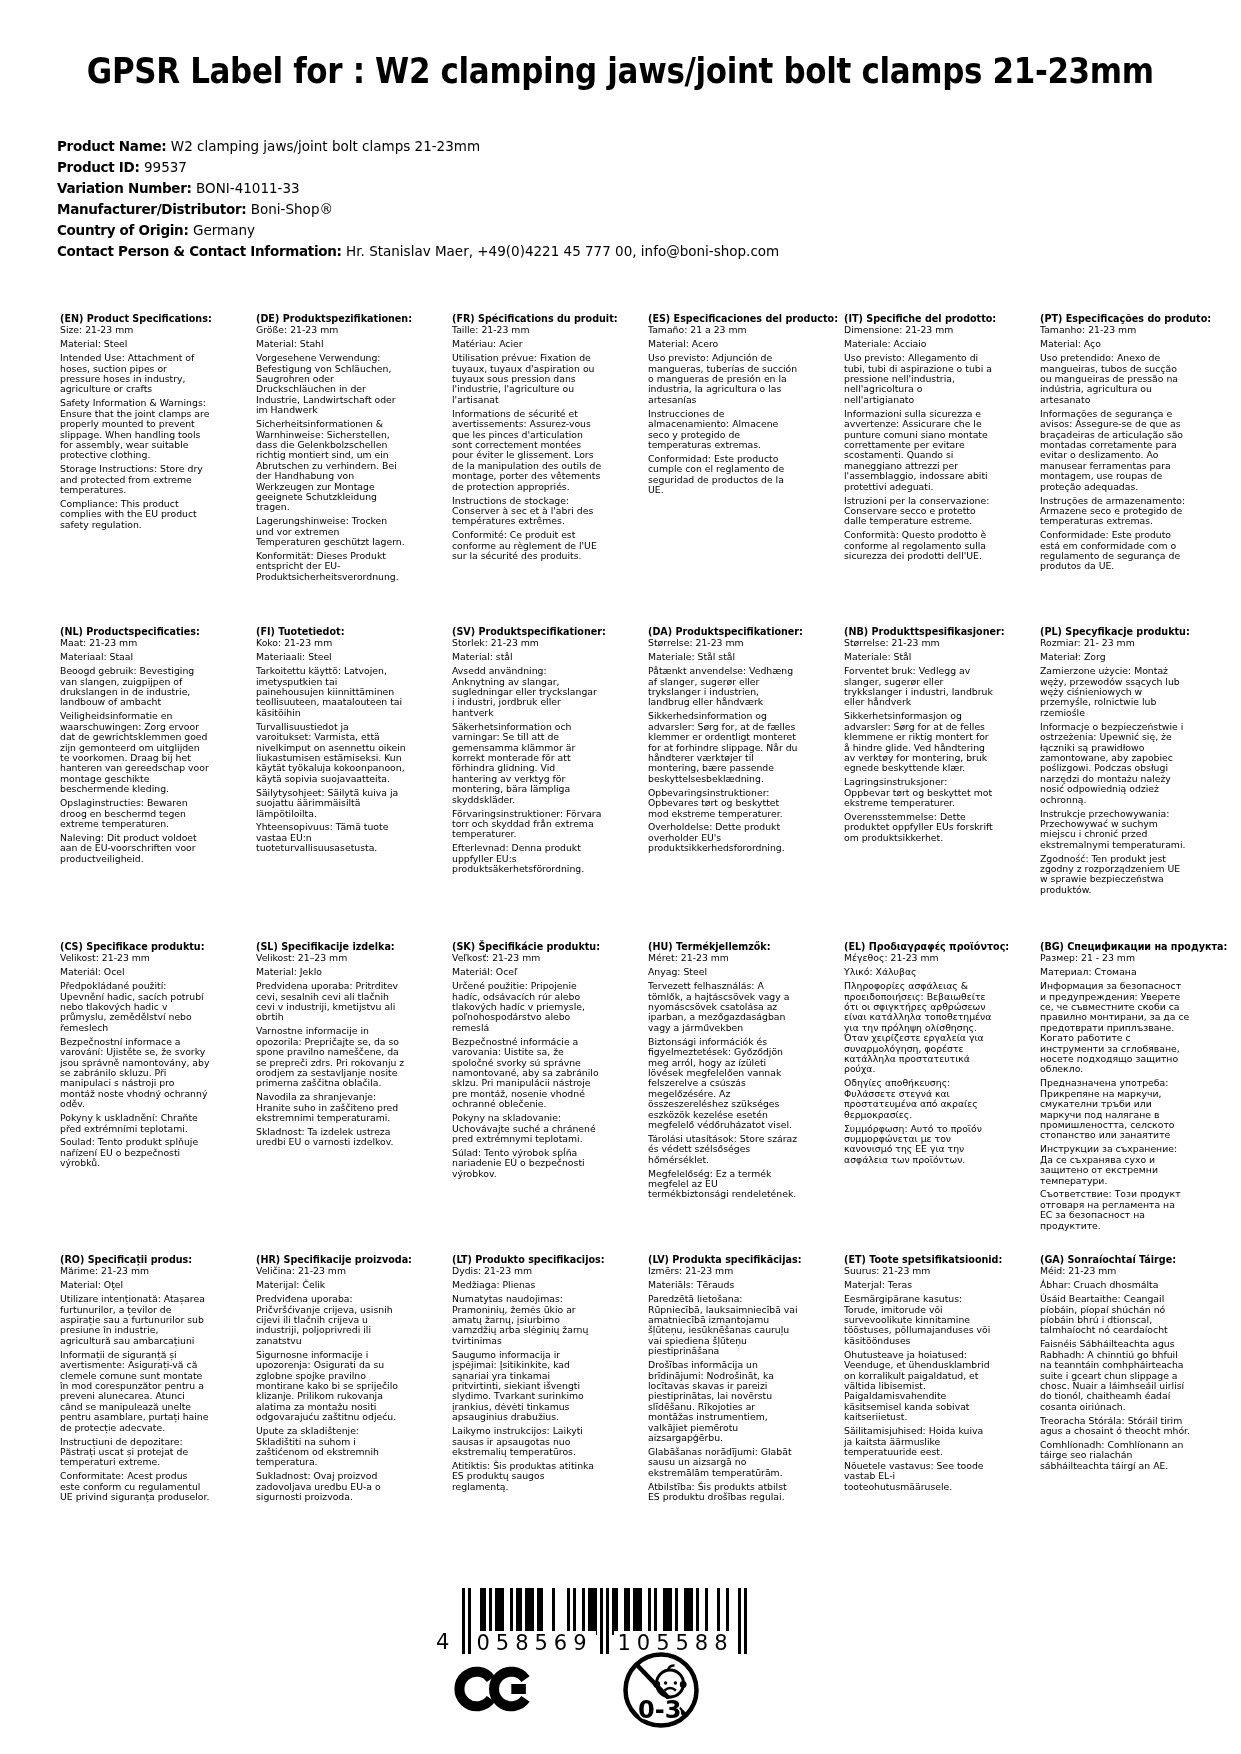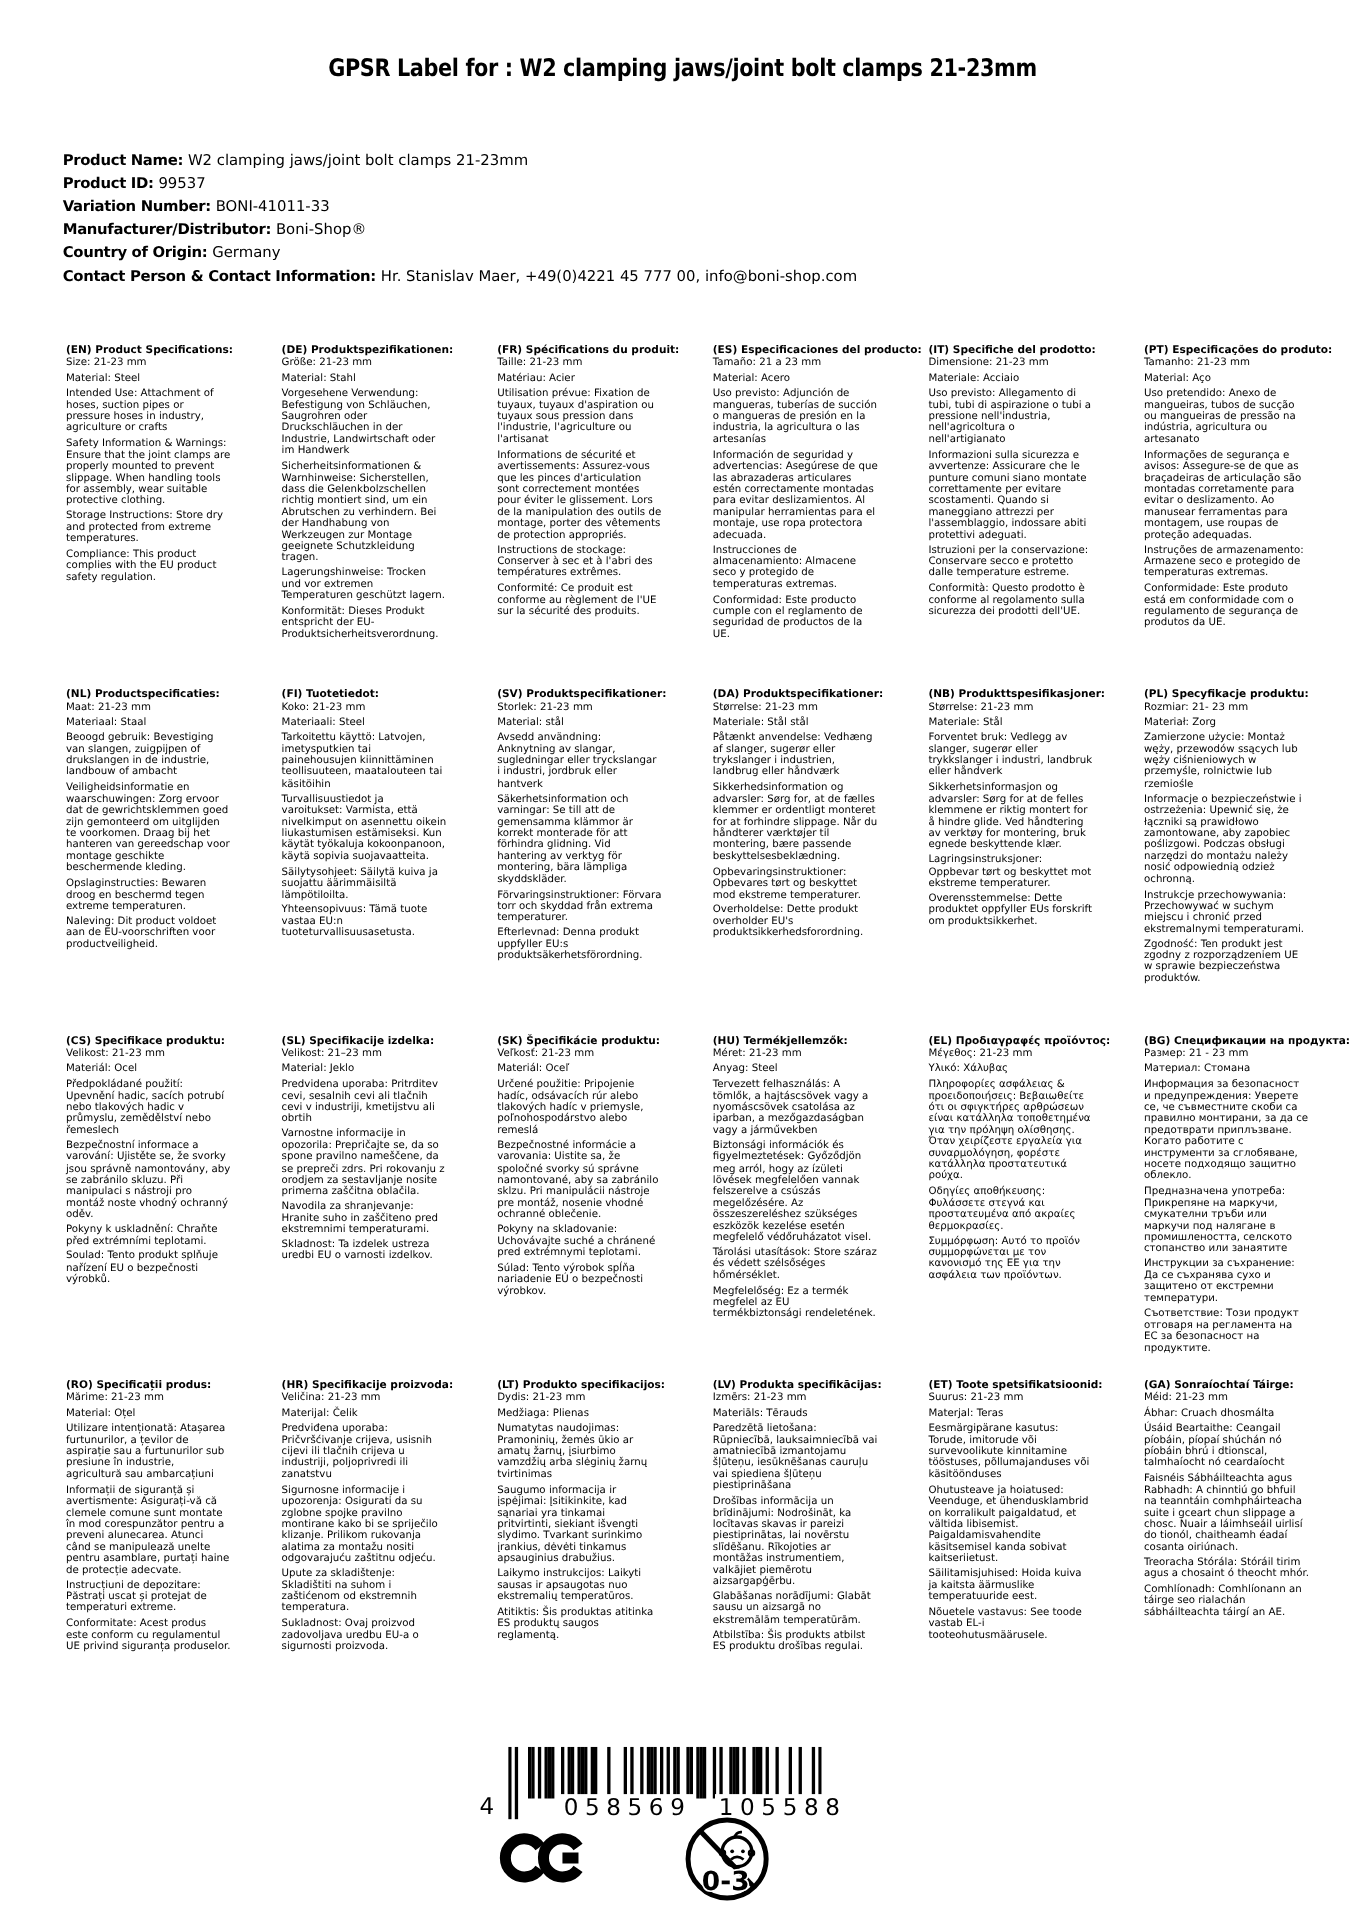--- a/index.html
+++ b/index.html
@@ -1,34 +1,34 @@
 <!DOCTYPE html>
 <html><head>
 <meta charset="utf-8">
 <style>
   html,body{margin:0;padding:0;background:#fff;}
   .page{position:relative;width:1241px;height:1754px;background:#fff;color:#000;
         font-family:"DejaVu Sans",sans-serif;overflow:hidden;}
   .title{position:absolute;top:50px;left:0;width:100%;text-align:center;
-         font-size:22px;font-weight:bold;}
+         font-size:36px;font-weight:bold;}
   .title span{display:inline-block;transform:scaleX(0.86);letter-spacing:-0.4px;}
   .header-fields{position:absolute;left:57px;top:136px;font-size:13.5px;line-height:21px;}
   .hfield .hlabel{font-weight:bold;letter-spacing:-0.3px;}
   .lang-grid{position:absolute;left:60px;top:314px;display:grid;
              grid-template-columns:repeat(6,150px);column-gap:46px;
              grid-template-rows:313px 315px 313px auto;}
   .block{font-size:9.3px;line-height:10.4px;overflow-wrap:break-word;}
   .block .bh{font-weight:bold;font-size:9.6px;white-space:nowrap;margin:0 0 1px 0;}
   .block p{margin:0 0 3.5px 0;}
   .block p:last-child{margin-bottom:0;}
   .barcode{position:absolute;left:462px;top:1588px;width:285px;height:66px;}
   .barcode svg rect{fill:#000;}
   .bc-first{position:absolute;left:-26px;top:42px;font-size:21px;}
   .bc-digits{position:absolute;top:43px;width:123px;text-align:center;font-size:21px;
-             letter-spacing:6px;background:#fff;white-space:nowrap;margin-left:36px;}
+             letter-spacing:6px;background:#fff;white-space:nowrap;}
   .bc-left{left:11px;}
   .bc-right{left:152px;}
   .ce-mark{position:absolute;left:453px;top:1660px;}
   .age-warning{position:absolute;left:622px;top:1651px;}
 </style>
 </head>
 <body>
 
 <div class="page">
 
@@ -71,21 +71,20 @@
         <p>Utilisation prévue: Fixation de tuyaux, tuyaux d'aspiration ou tuyaux sous pression dans l'industrie, l'agriculture ou l'artisanat</p>
         <p>Informations de sécurité et avertissements: Assurez-vous que les pinces d'articulation sont correctement montées pour éviter le glissement. Lors de la manipulation des outils de montage, porter des vêtements de protection appropriés.</p>
         <p>Instructions de stockage: Conserver à sec et à l'abri des températures extrêmes.</p>
         <p>Conformité: Ce produit est conforme au règlement de l'UE sur la sécurité des produits.</p>
       </div>
       <div class="block">
         <div class="bh">(ES) Especificaciones del producto:</div>
         <p>Tamaño: 21 a 23 mm</p>
         <p>Material: Acero</p>
         <p>Uso previsto: Adjunción de mangueras, tuberías de succión o mangueras de presión en la industria, la agricultura o las artesanías</p>
-        <p>Información de seguridad y advertencias: Asegúrese de que las abrazaderas articulares estén correctamente montadas para evitar deslizamientos. Al manipular herramientas para el montaje, use ropa protectora adecuada.</p>
         <p>Instrucciones de almacenamiento: Almacene seco y protegido de temperaturas extremas.</p>
         <p>Conformidad: Este producto cumple con el reglamento de seguridad de productos de la UE.</p>
       </div>
       <div class="block">
         <div class="bh">(IT) Specifiche del prodotto:</div>
         <p>Dimensione: 21-23 mm</p>
         <p>Materiale: Acciaio</p>
         <p>Uso previsto: Allegamento di tubi, tubi di aspirazione o tubi a pressione nell'industria, nell'agricoltura o nell'artigianato</p>
         <p>Informazioni sulla sicurezza e avvertenze: Assicurare che le punture comuni siano montate correttamente per evitare scostamenti. Quando si maneggiano attrezzi per l'assemblaggio, indossare abiti protettivi adeguati.</p>
         <p>Istruzioni per la conservazione: Conservare secco e protetto dalle temperature estreme.</p>

